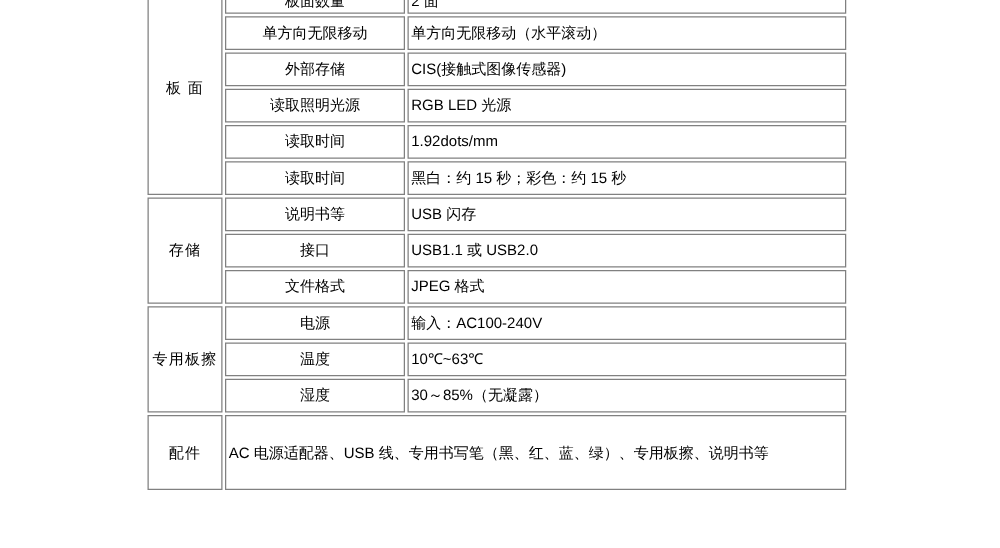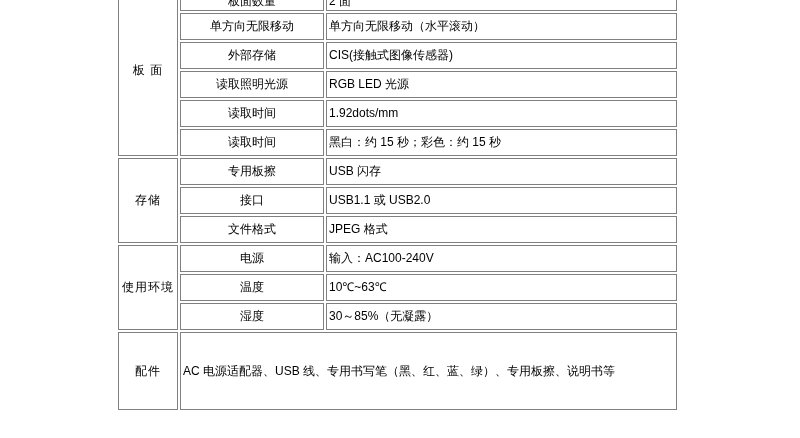--- a/index.html
+++ b/index.html
@@ -54,21 +54,21 @@
   td.val {
     text-align: left;
     vertical-align: middle;
     padding-left: 2px;
   }
   tr.r-clipped td.name,
   tr.r-clipped td.val {
     vertical-align: bottom;
     padding-bottom: 2px;
   }
-  td.tall { height: 78px; }
+  td.tall { height: 60px; }
 </style>
 </head>
 <body>
 
 <div class="viewport">
   <table class="spec-table">
     <colgroup>
       <col class="c-cat">
       <col class="c-name">
       <col class="c-val">
@@ -96,34 +96,34 @@
         <td class="name">读取时间</td>
         <td class="val">1.92dots/mm</td>
       </tr>
       <tr>
         <td class="name">读取时间</td>
         <td class="val">黑白：约 15 秒；彩色：约 15 秒</td>
       </tr>
 
       <tr>
         <td class="cat" rowspan="3">存储</td>
-        <td class="name">专用板擦</td>
+        <td class="name">说明书等</td>
         <td class="val">USB 闪存</td>
       </tr>
       <tr>
         <td class="name">接口</td>
         <td class="val">USB1.1 或 USB2.0</td>
       </tr>
       <tr>
         <td class="name">文件格式</td>
         <td class="val">JPEG 格式</td>
       </tr>
 
       <tr>
-        <td class="cat" rowspan="3">使用环境</td>
+        <td class="cat" rowspan="3">专用板擦</td>
         <td class="name">电源</td>
         <td class="val">输入：AC100-240V</td>
       </tr>
       <tr>
         <td class="name">温度</td>
         <td class="val">10℃~63℃</td>
       </tr>
       <tr>
         <td class="name">湿度</td>
         <td class="val">30～85%（无凝露）</td>

